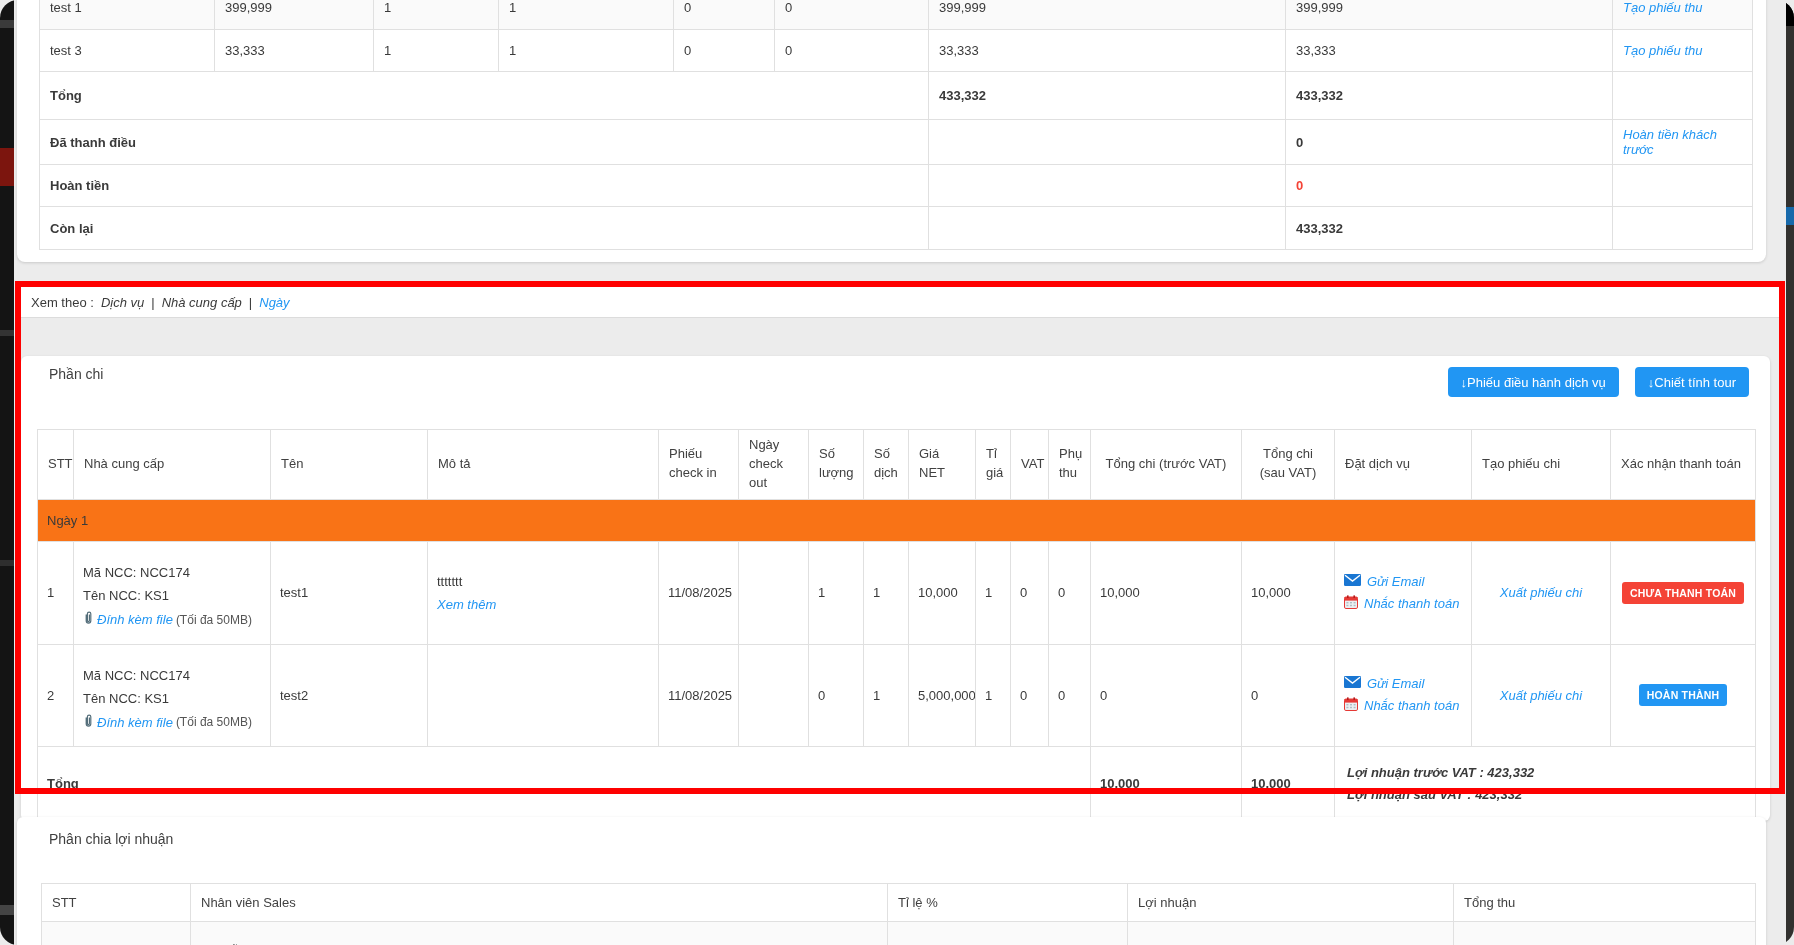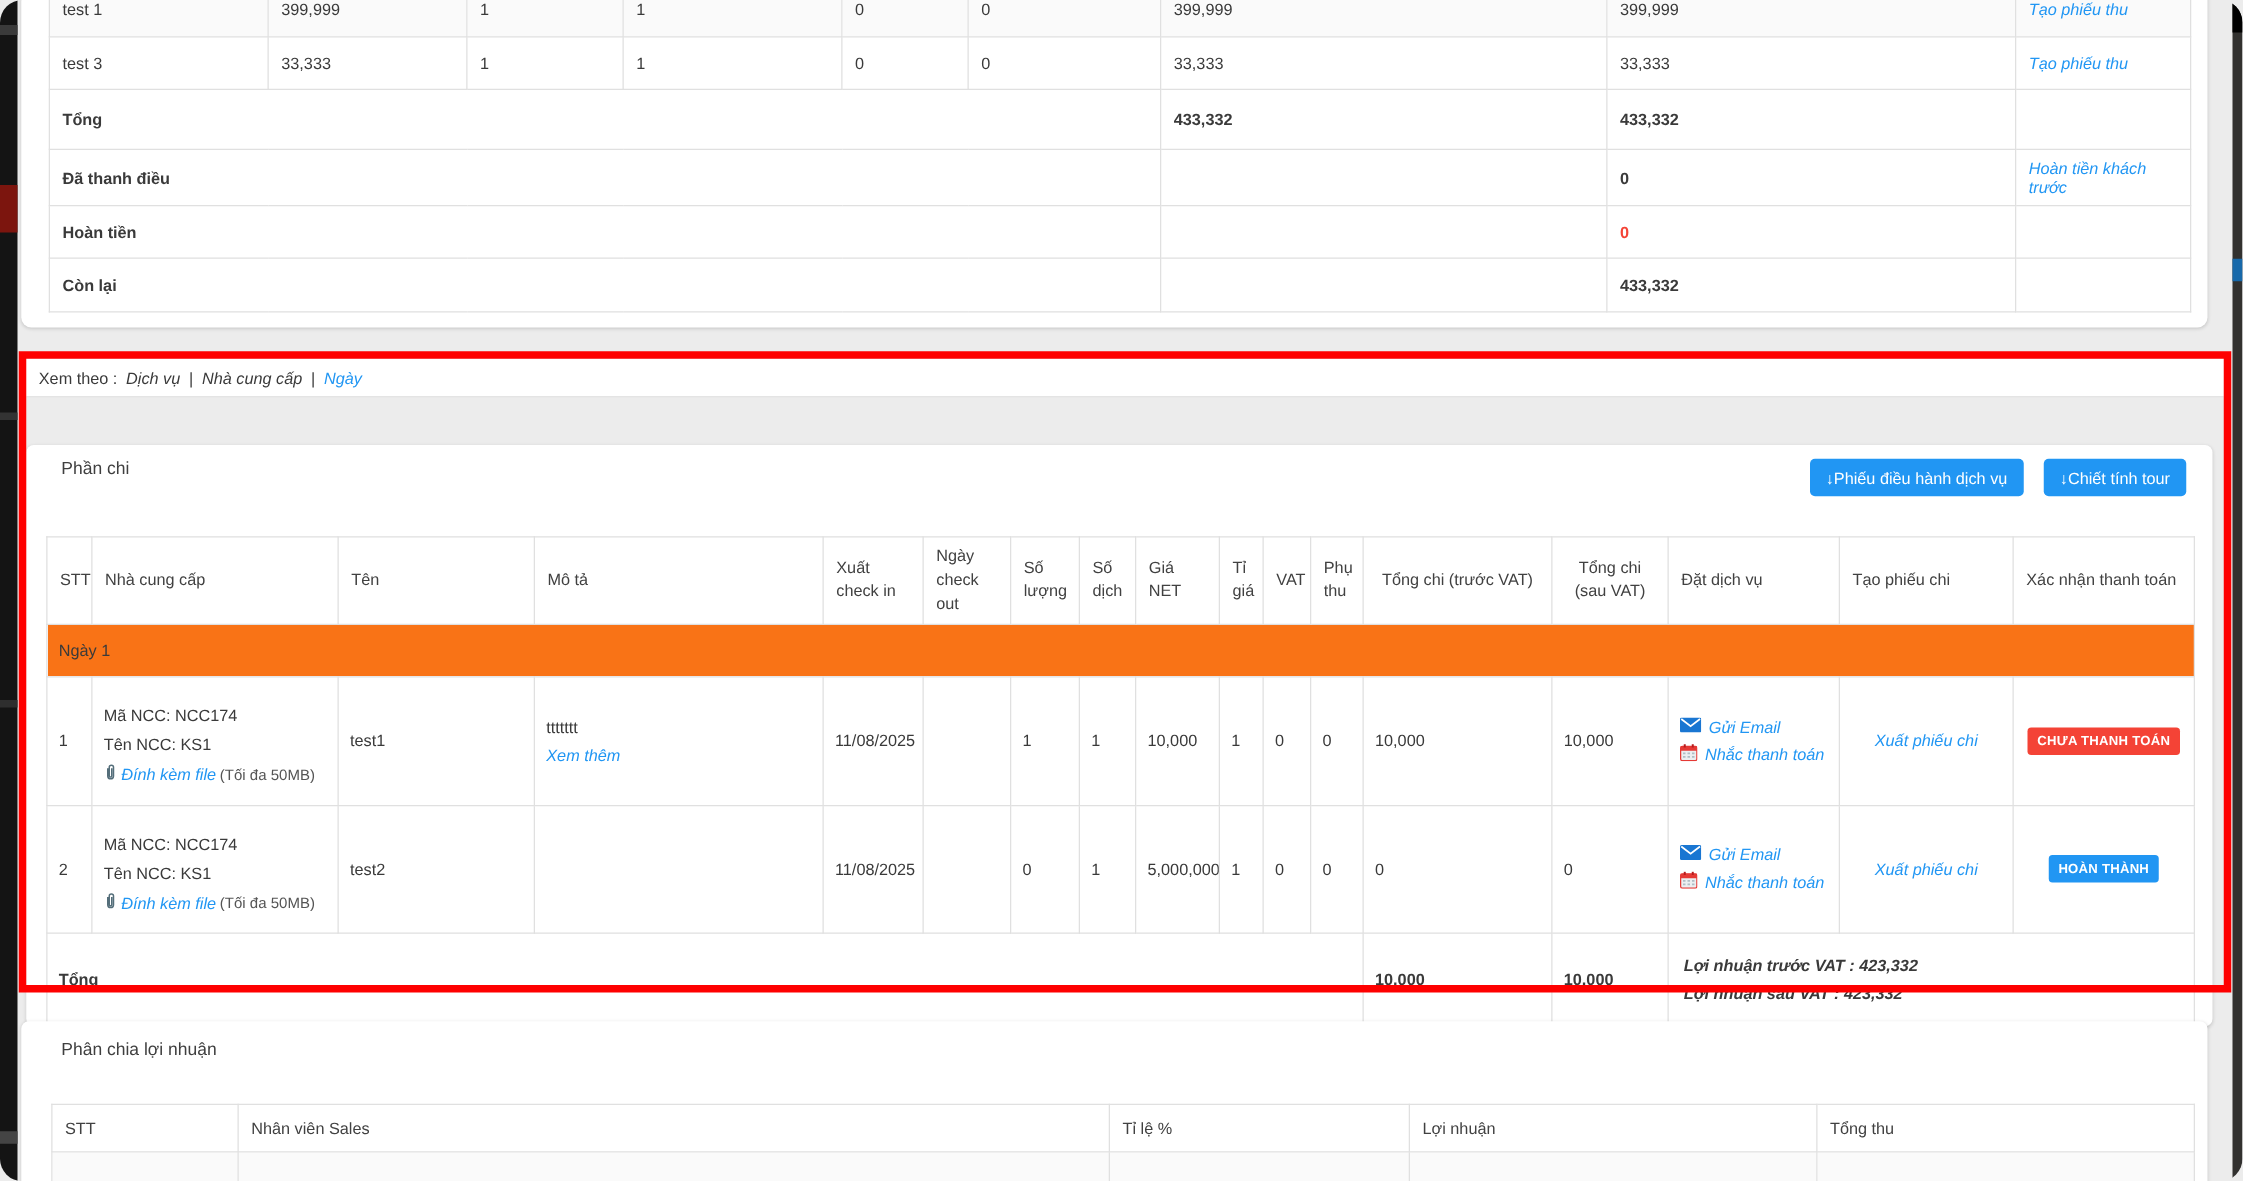--- a/index.html
+++ b/index.html
@@ -183,21 +183,21 @@
           <col style="width:137px">
           <col style="width:139px">
           <col style="width:145px">
     </colgroup>
     <tbody>
       <tr style="height:60px">
         <th>STT</th>
         <th>Nhà cung cấp</th>
         <th>Tên</th>
         <th>Mô tả</th>
-        <th>Xuất check in</th>
+        <th>Phiếu check in</th>
         <th>Ngày check out</th>
         <th>Số lượng</th>
         <th>Số dịch</th>
         <th>Giá NET</th>
         <th>Tỉ giá</th>
         <th>VAT</th>
         <th>Phụ thu</th>
         <th class="center">Tổng chi (trước VAT)</th>
         <th class="center">Tổng chi (sau VAT)</th>
         <th>Đặt dịch vụ</th>

